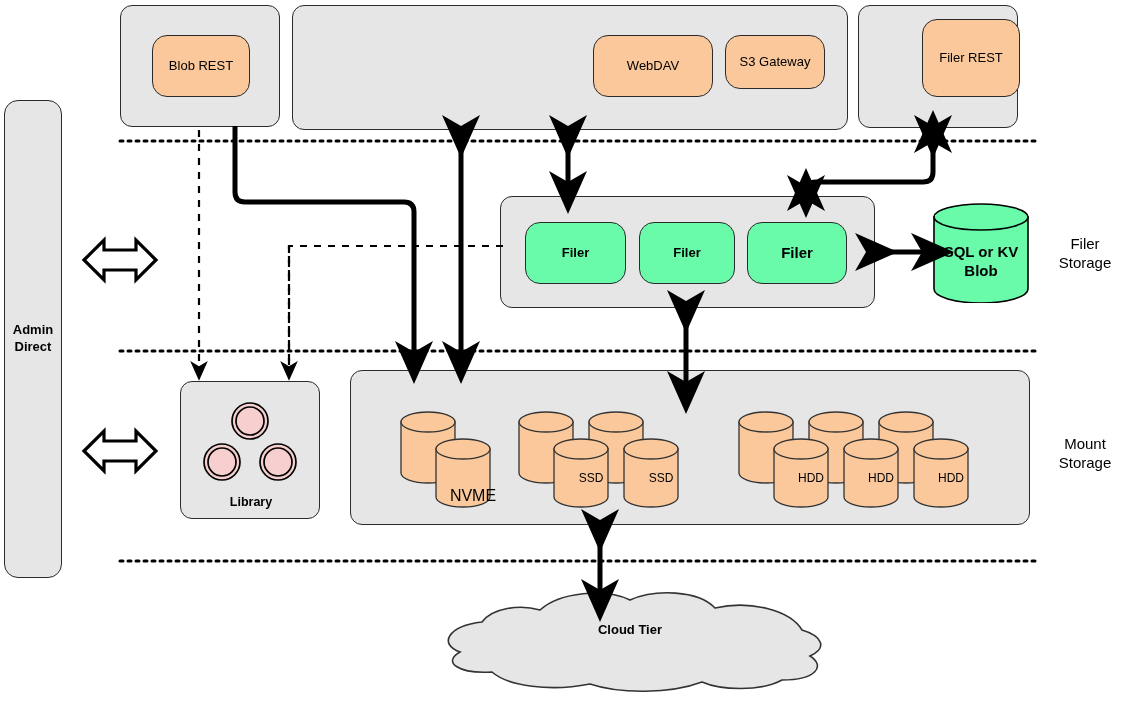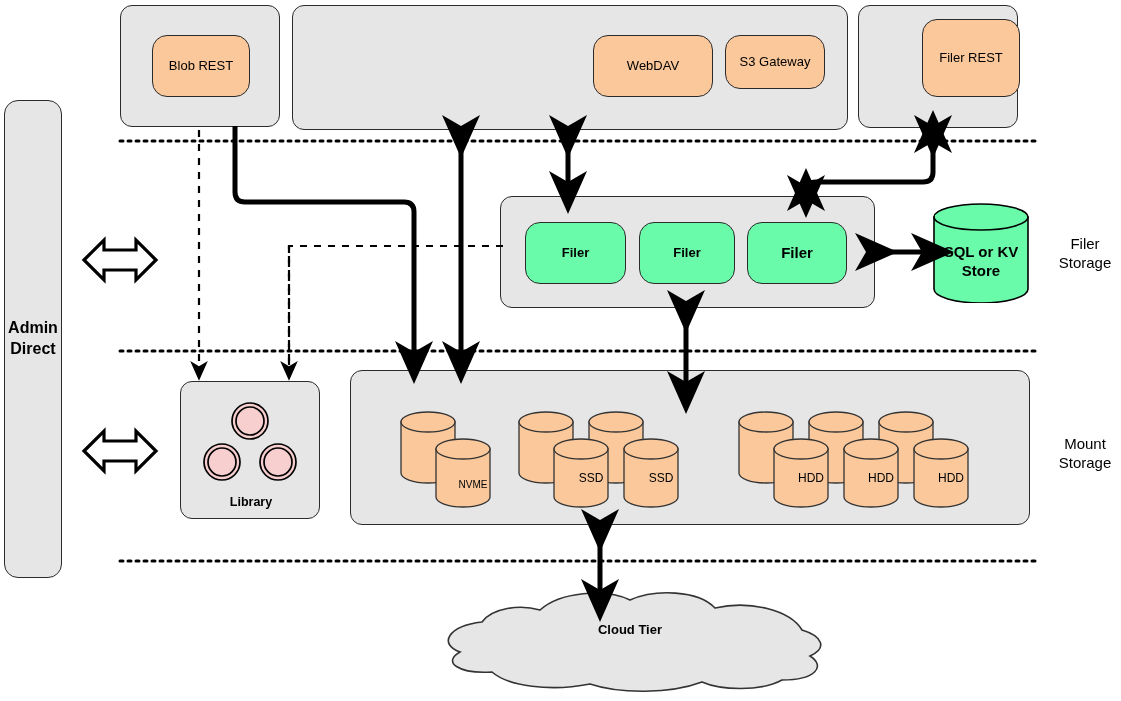--- a/index.html
+++ b/index.html
@@ -19,21 +19,21 @@
   .node.green{background:#69FBA9;}
 
   .caption{position:absolute;font-size:12px;text-align:center;}
   .bold{font-weight:bold;}
 
   .sidelabel{position:absolute;font-size:15px;text-align:center;line-height:1.25;}
 
   
   .pill{background:#E6E6E6;border:1px solid #2b2b2b;border-radius:14px;
         display:flex;align-items:center;justify-content:center;}
-  .pill span{font-size:16px;font-weight:bold;text-align:center;line-height:1.3;}
+  .pill span{font-size:13px;font-weight:bold;text-align:center;line-height:1.3;}
 
   
   .svglayer{position:absolute;left:0;top:0;width:1121px;height:701px;
             pointer-events:none;}
   .svgback{z-index:1;}
   .svgfront{z-index:5;}
   .boxlayer{z-index:3;}
 </style>
 </head>
 <body>
@@ -118,21 +118,21 @@
       <div class="abs node green" style="left:246px;top:25px;width:100px;height:62px;font-size:15px;">Filer</div>
     </div>
 
     <div class="abs" style="left:932px;top:203px;width:98px;height:100px;">
       <svg width="98" height="100" viewBox="0 0 98 100">
         <path d="M2,14 L2,86 A47,14 0 0 0 96,86 L96,14 Z" fill="#69FBA9" stroke="#000" stroke-width="1.6"></path>
         <ellipse cx="49" cy="14" rx="47" ry="13" fill="#69FBA9" stroke="#000" stroke-width="1.6"></ellipse>
       </svg>
       <div class="abs bold" style="left:0;top:40px;width:98px;text-align:center;font-size:15px;line-height:1.25;">
         <span>SQL or KV</span><br>
-        <span>Store</span>
+        <span>Blob</span>
       </div>
     </div>
 
     <div class="abs group" style="left:180px;top:381px;width:140px;height:138px;">
       <svg width="138" height="136" viewBox="0 0 138 136">
         <g>
           <circle cx="69" cy="39" r="18" fill="#F7CFCF" stroke="#000" stroke-width="1.7"></circle>
           <circle cx="69" cy="39" r="14" fill="#F7CFCF" stroke="#000" stroke-width="1.7"></circle>
         </g>
         <g>
@@ -152,21 +152,21 @@
       <svg class="abs" style="left:45px;top:32px;" width="110" height="105" viewBox="0 0 110 105">
         <g>
           <path d="M5,19 L5,70 A27,10 0 0 0 59,70 L59,19 Z" fill="#FAC89B" stroke="#333" stroke-width="1.3"></path>
           <ellipse cx="32" cy="19" rx="27" ry="10" fill="#FAC89B" stroke="#333" stroke-width="1.3"></ellipse>
         </g>
         <g>
           <path d="M40,46 L40,94 A27,10 0 0 0 94,94 L94,46 Z" fill="#FAC89B" stroke="#333" stroke-width="1.3"></path>
           <ellipse cx="67" cy="46" rx="27" ry="10" fill="#FAC89B" stroke="#333" stroke-width="1.3"></ellipse>
         </g>
       </svg>
-      <div class="abs" style="left:85px;top:108px;width:74px;text-align:center;font-size:10px;">NVME</div>
+      <div class="abs" style="left:85px;top:116px;width:74px;text-align:center;font-size:16px;">NVME</div>
 
       <svg class="abs" style="left:163px;top:32px;" width="175" height="105" viewBox="0 0 175 105">
         <g>
           <path d="M5,19 L5,70 A27,10 0 0 0 59,70 L59,19 Z" fill="#FAC89B" stroke="#333" stroke-width="1.3"></path>
           <ellipse cx="32" cy="19" rx="27" ry="10" fill="#FAC89B" stroke="#333" stroke-width="1.3"></ellipse>
         </g>
         <g>
           <path d="M75,19 L75,70 A27,10 0 0 0 129,70 L129,19 Z" fill="#FAC89B" stroke="#333" stroke-width="1.3"></path>
           <ellipse cx="102" cy="19" rx="27" ry="10" fill="#FAC89B" stroke="#333" stroke-width="1.3"></ellipse>
         </g>

